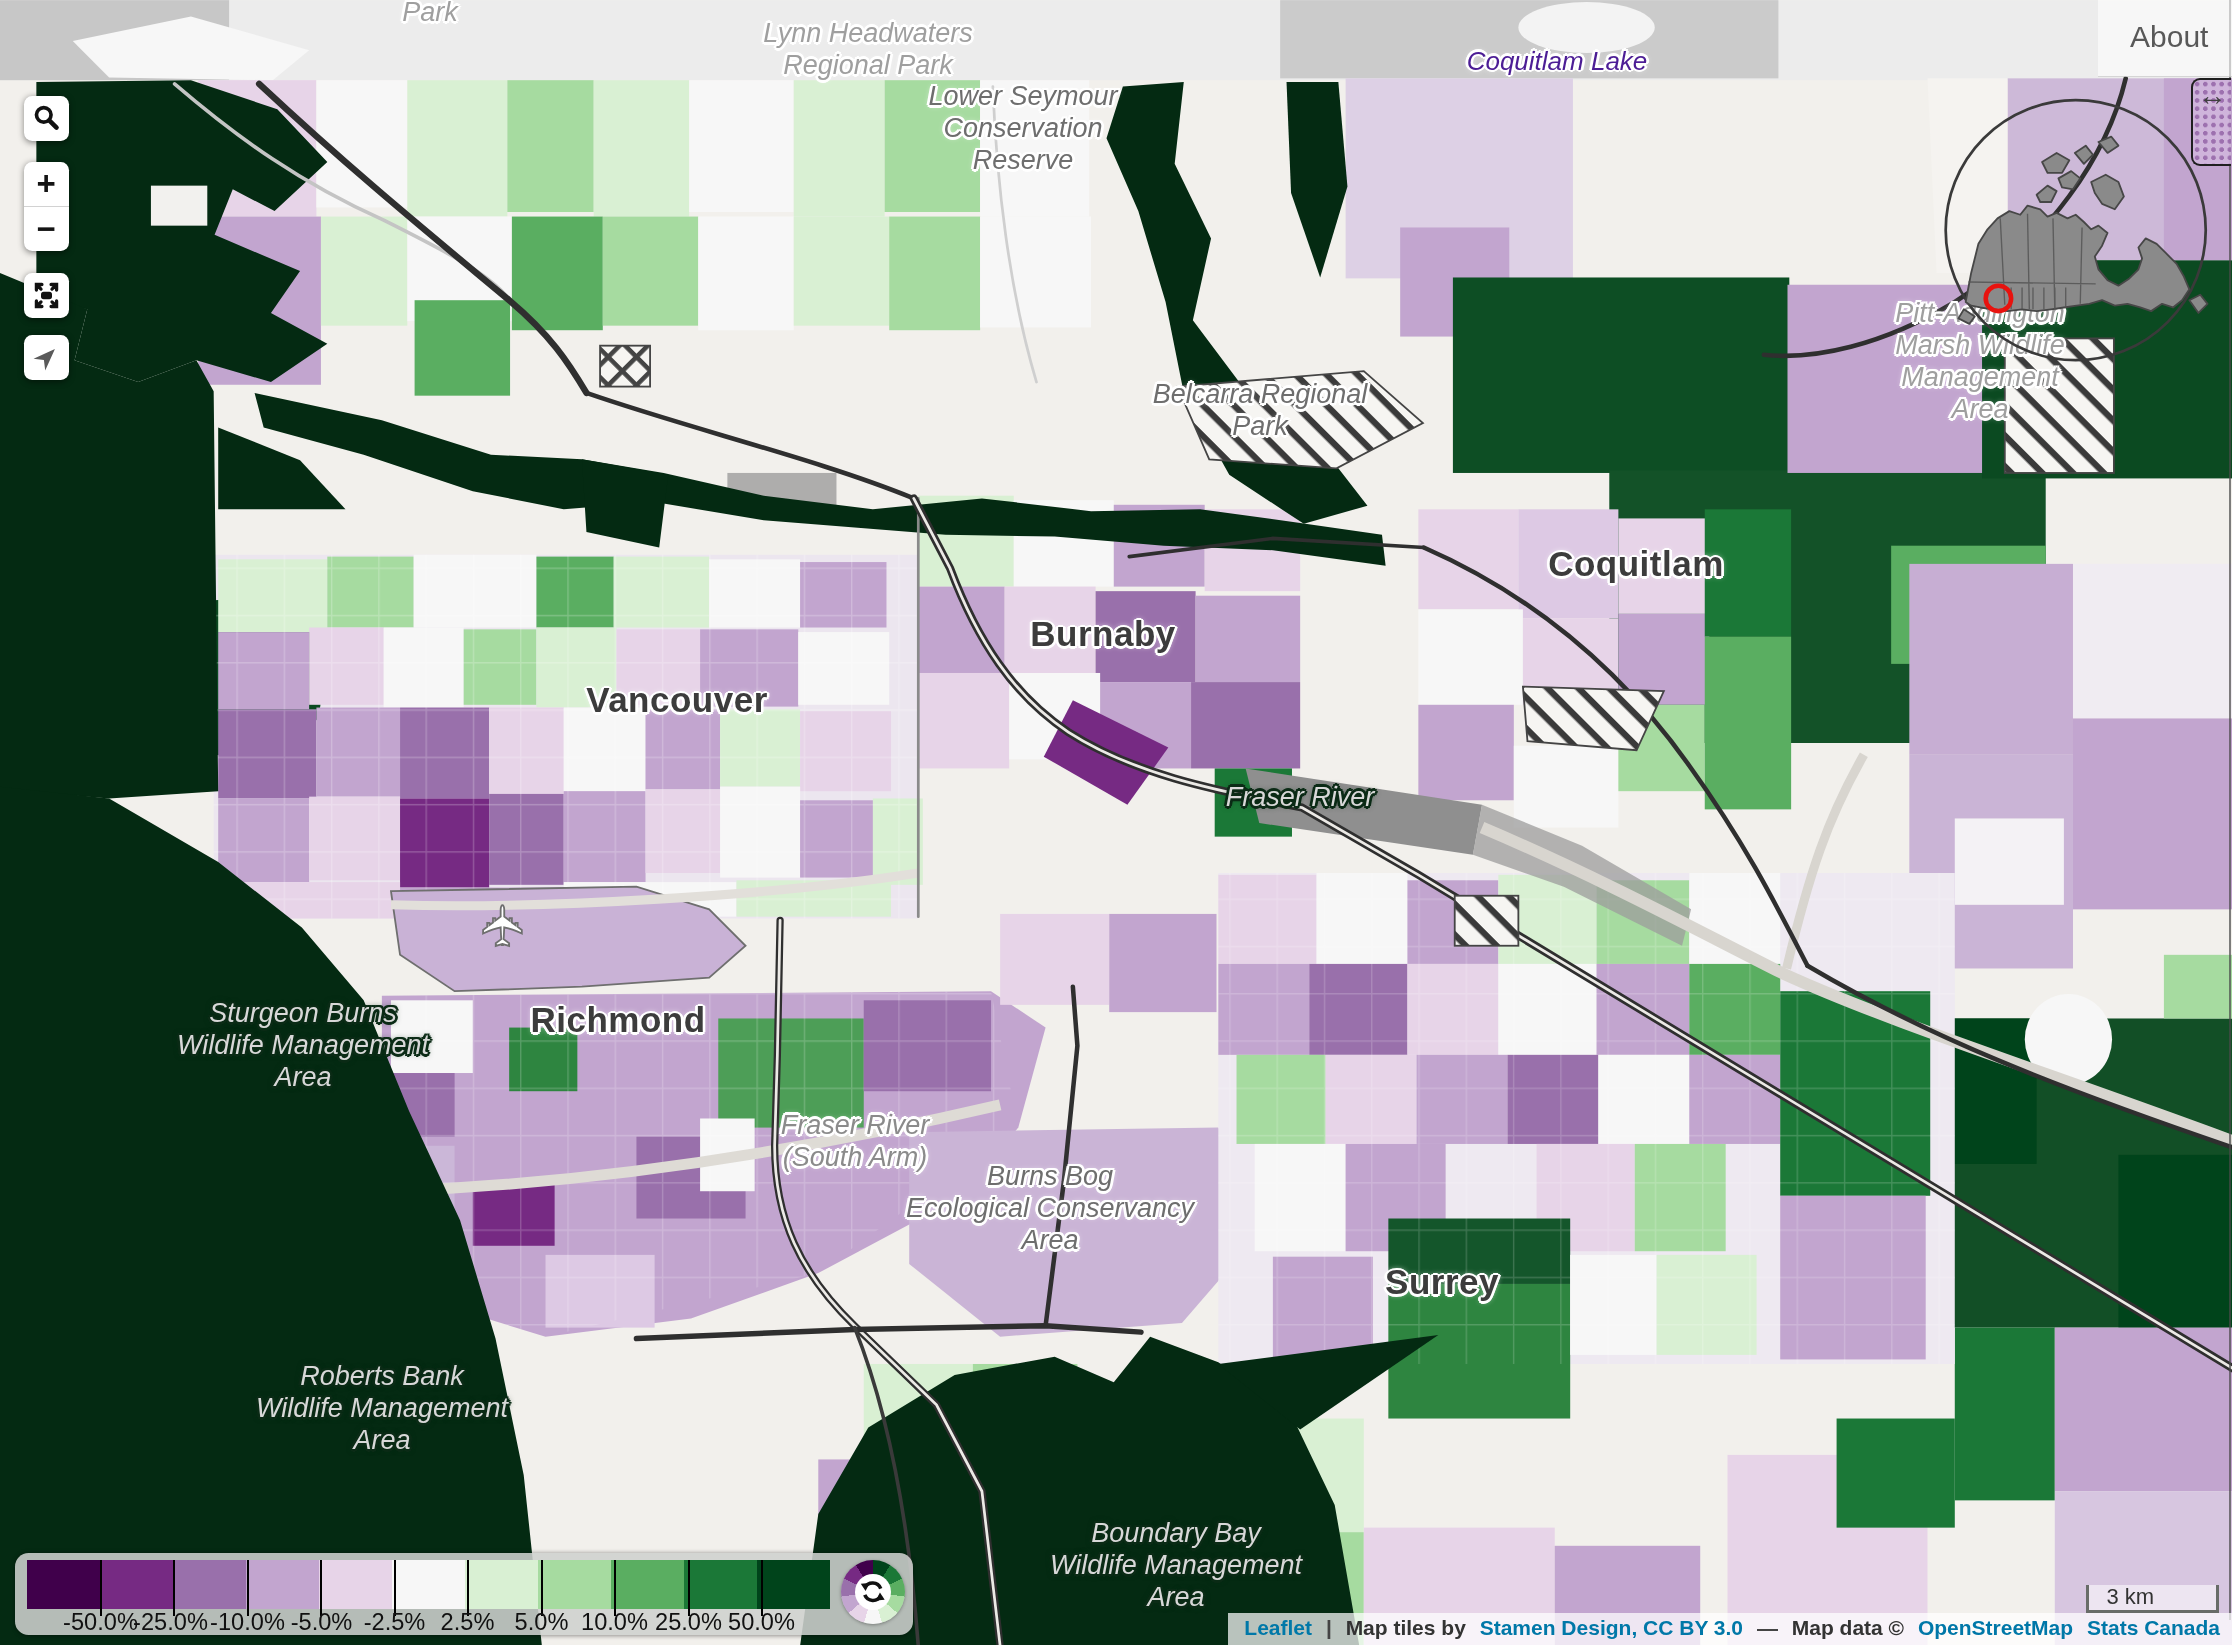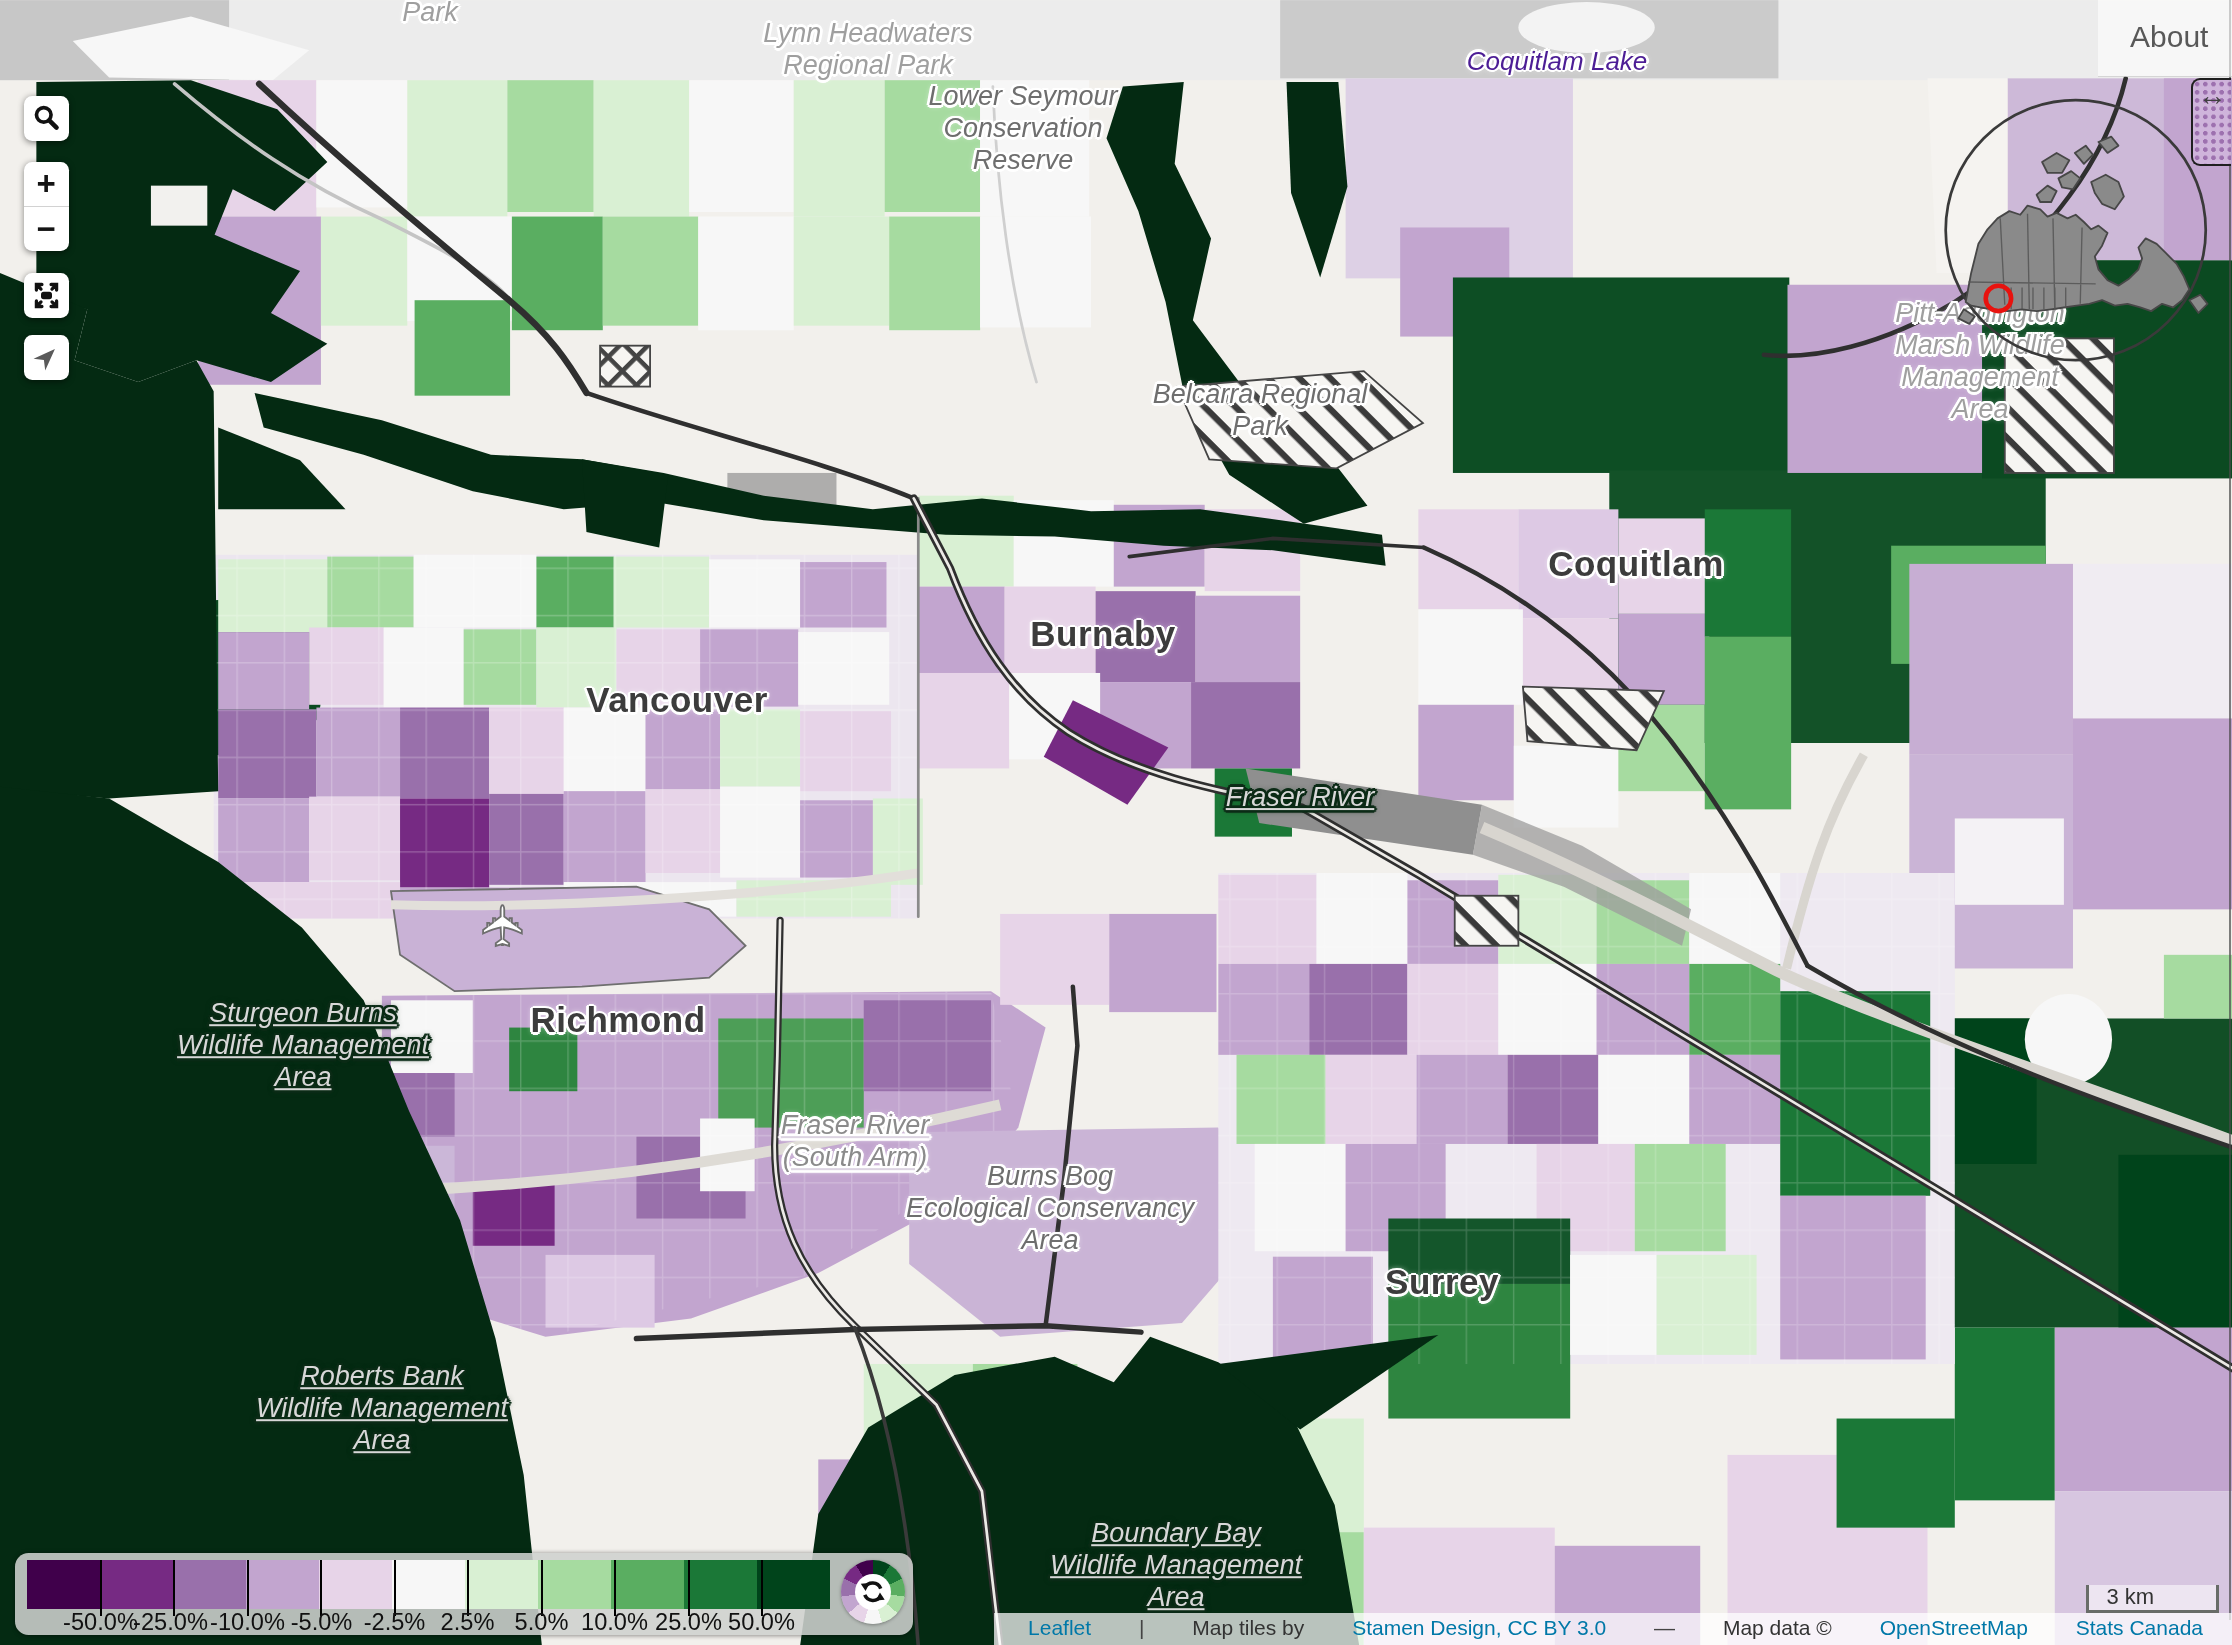--- a/index.html
+++ b/index.html
@@ -9,21 +9,21 @@
   #inset-overlay{z-index:30;}
   
   .map-label{position:absolute;transform:translate(-50%,-50%);text-align:center;z-index:20;
     white-space:nowrap;line-height:1.18;pointer-events:none;}
   .lbl-city{font-weight:bold;font-size:35px;color:#3c3c3c;letter-spacing:0.5px;}
   .lbl-park{font-style:italic;font-size:27px;color:#6e6e6e;}
   .lbl-park-faint{font-style:italic;font-size:27px;color:#9f9f9f;}
   .lbl-lake{font-style:italic;font-size:26px;color:#4c1d95;}
   .lbl-water{font-style:italic;font-size:27px;color:#d8d8d8;}
   .halo-w{text-shadow:-1.8px -1.8px 0 #fff,1.8px -1.8px 0 #fff,-1.8px 1.8px 0 #fff,1.8px 1.8px 0 #fff,0 -2.7px 0 #fff,0 2.7px 0 #fff,-2.7px 0 0 #fff,2.7px 0 0 #fff,0 0 6.4px #fff;}
-  .halo-d{text-shadow:-1.8px -1.8px 0 #0b2b16,1.8px -1.8px 0 #0b2b16,-1.8px 1.8px 0 #0b2b16,1.8px 1.8px 0 #0b2b16,0 -2.7px 0 #0b2b16,0 2.7px 0 #0b2b16,-2.7px 0 0 #0b2b16,2.7px 0 0 #0b2b16,0 0 6.4px #0b2b16;text-decoration:underline;}
+  .halo-d{text-shadow:-1.8px -1.8px 0 #0b2b16,1.8px -1.8px 0 #0b2b16,-1.8px 1.8px 0 #0b2b16,1.8px 1.8px 0 #0b2b16,0 -2.7px 0 #0b2b16,0 2.7px 0 #0b2b16,-2.7px 0 0 #0b2b16,2.7px 0 0 #0b2b16,0 0 6.4px #0b2b16;}
   
   .ctl{position:absolute;left:23.6px;background:#fff;border-radius:8.2px;
     box-shadow:0 1.8px 6.4px rgba(0,0,0,.45);z-index:50;display:flex;align-items:center;justify-content:center;cursor:pointer;}
   #logo{left:31px;top:9px;width:58px;height:56px;border:3.6px solid #bf4433;border-radius:5.5px;
     background:rgba(253,251,246,.55);display:grid;grid-template-columns:1fr 1fr;z-index:50;
     font-family:"DejaVu Sans", sans-serif;color:#bf4433;font-size:23px;font-weight:bold;line-height:26px;text-align:center;}
   #search-btn{top:96px;width:45px;height:45px;}
   #zoom-box{position:absolute;left:23.6px;top:162px;width:45px;background:#fff;border-radius:8.2px;
     box-shadow:0 1.8px 6.4px rgba(0,0,0,.45);z-index:50;}
   .zoom-cell{width:45px;height:44px;display:flex;align-items:center;justify-content:center;
@@ -54,21 +54,21 @@
     box-shadow:0 0.9px 3.6px rgba(0,0,0,.35);}
   #palette-btn .inner{position:absolute;left:13.6px;top:13.6px;width:36px;height:36px;border-radius:50%;background:#fff;
     display:flex;align-items:center;justify-content:center;}
   
   #scale-bar{position:absolute;right:14.5px;bottom:33px;width:109px;height:25.5px;z-index:55;
     background:rgba(255,255,255,.55);border:3.6px solid #686c68;border-top:none;
     font-size:22px;color:#333;padding-left:18px;line-height:24.5px;}
   
   #attribution{position:absolute;right:0;bottom:0;height:30px;z-index:60;background:rgba(255,255,255,.72);
     font-size:21px;color:#333;padding:2.7px 9px 0 12.7px;white-space:nowrap;}
-  #attribution span{margin:0 21px;}
+  #attribution span{margin:0 4px;font-weight:bold;}
   .attr-link{color:#0078a8;cursor:pointer;}
   .attr-sep{color:#444;}
 </style>
 </head>
 <body>
 
 <svg id="basemap" viewBox="0 0 2456 1810">
   <defs>
     <pattern id="hatch" patternUnits="userSpaceOnUse" width="24" height="24" patternTransform="rotate(45)">
       <rect width="24" height="24" fill="#f6f5f2"></rect>

